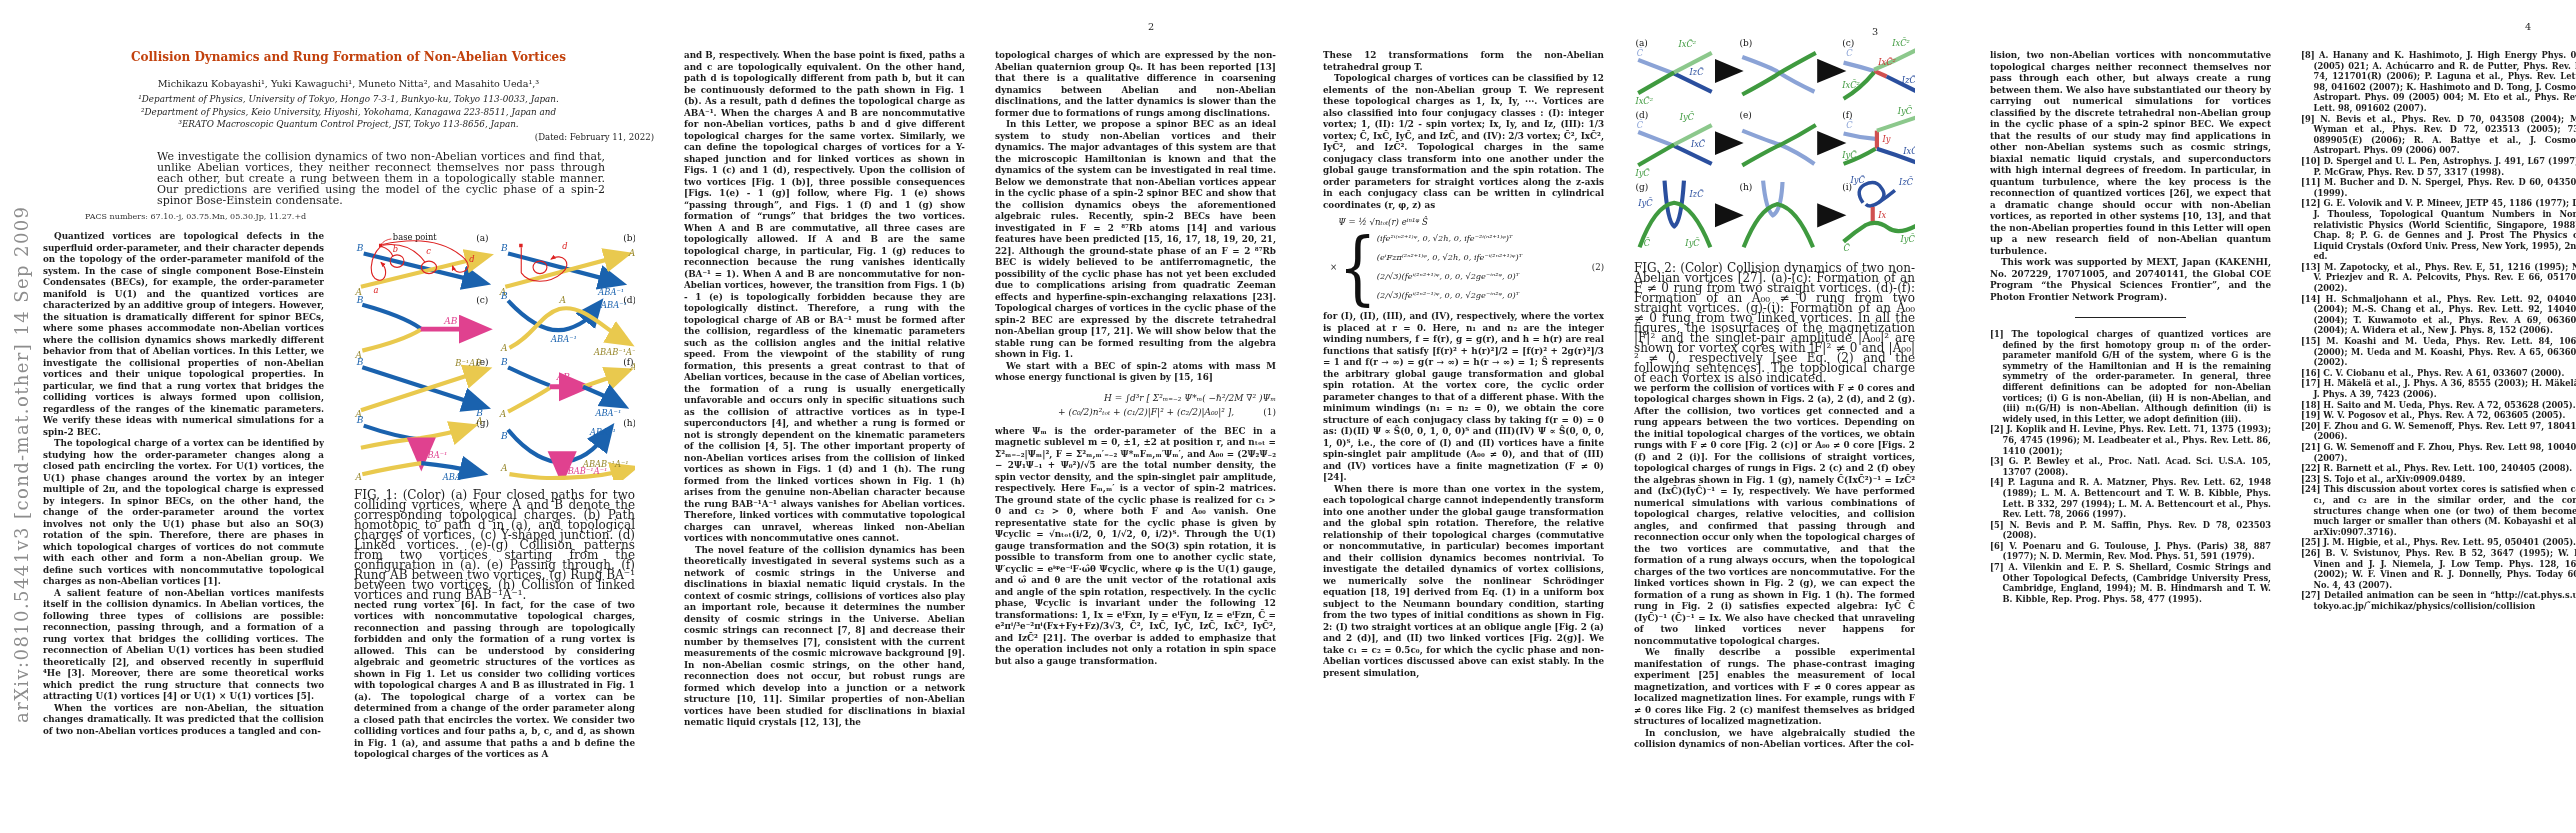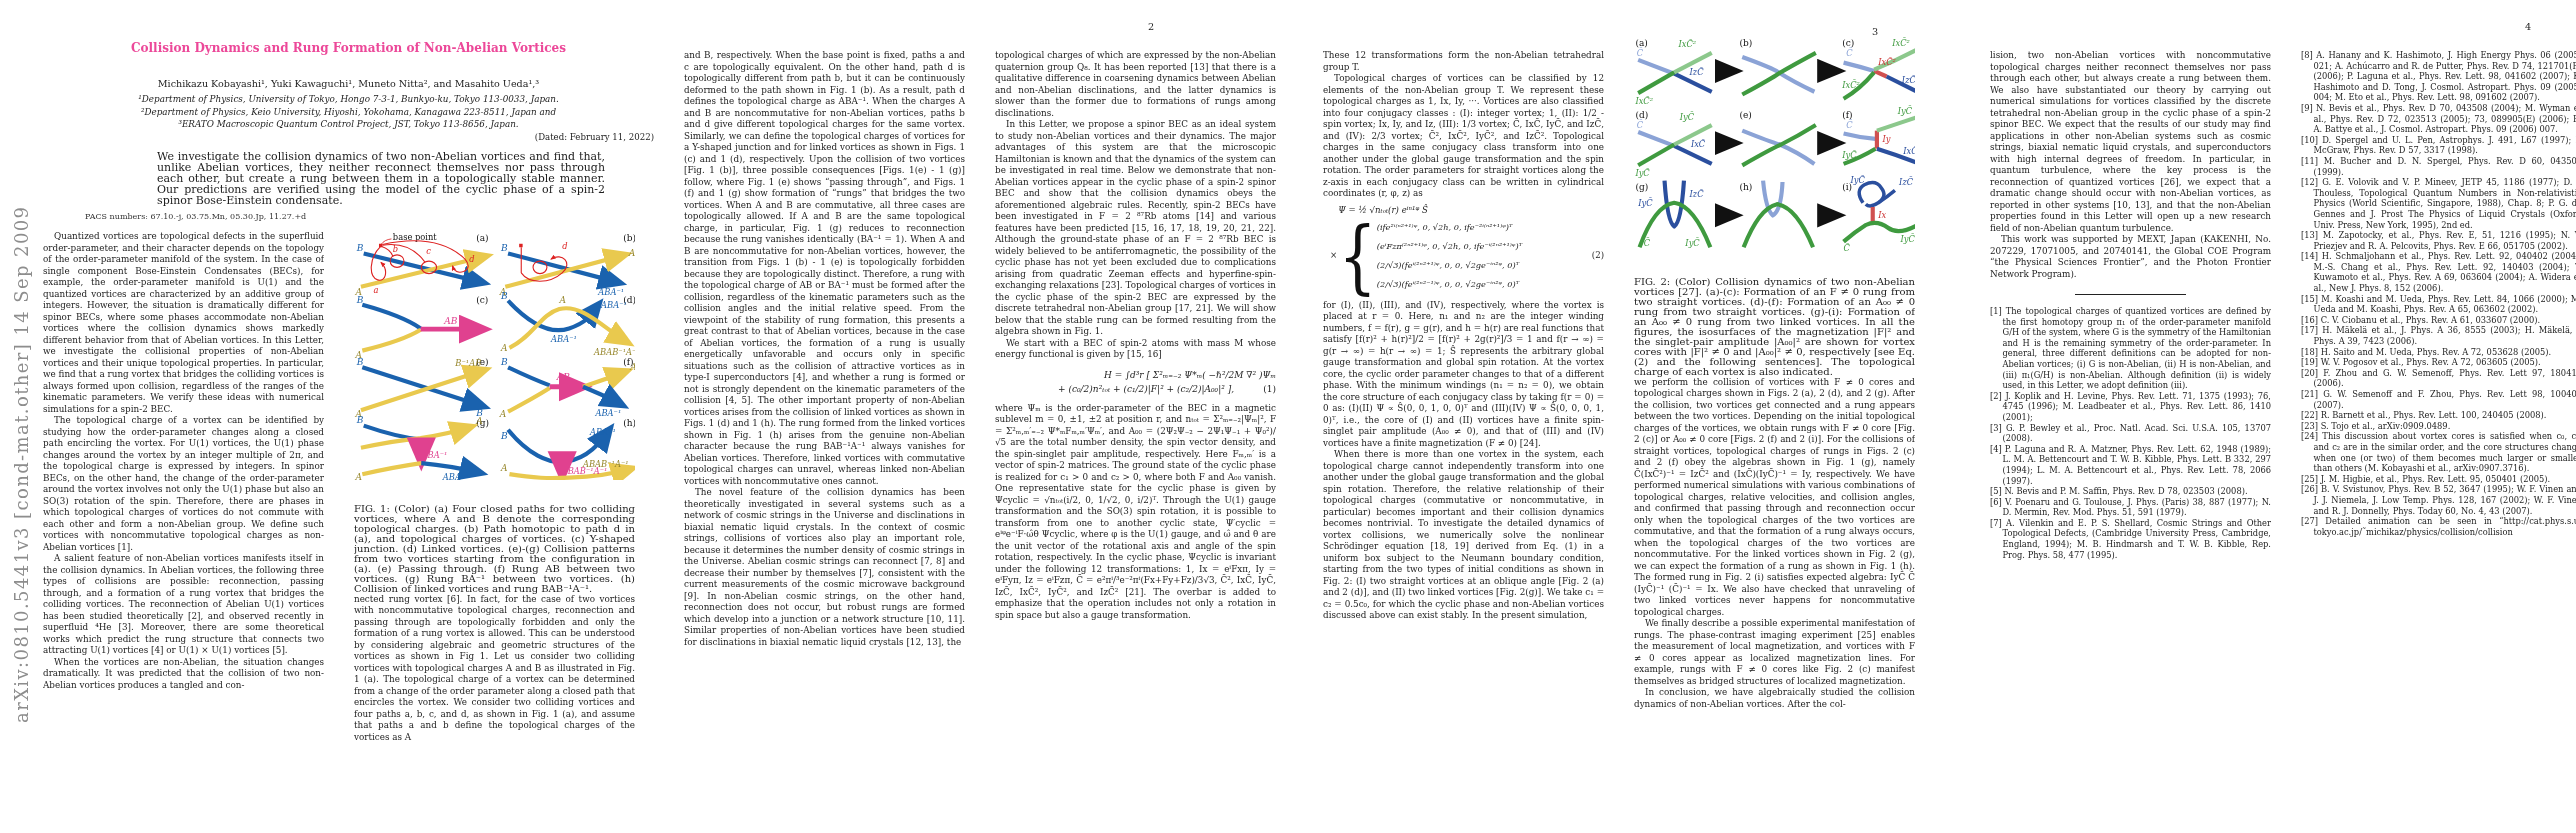--- a/index.html
+++ b/index.html
@@ -13,35 +13,35 @@
     transform:rotate(-90deg);transform-origin:left top;
     font-size:18px;letter-spacing:1.4px;color:#8d8d8d;white-space:nowrap;
   }
   .page{position:absolute;top:0;height:834px;}
   #page1{left:43px;width:611px;}
   #page2{left:684px;width:611px;}
   #page3{left:1323px;width:618px;}
   #page4{left:1990px;width:587px;}
   .pagenum{position:absolute;top:21px;font-size:9.7px;color:#222;}
   
-  .title{position:absolute;top:41px;left:0;width:100%;text-align:center;font-size:12px;font-weight:600;color:#ec4899;}
+  .title{position:absolute;top:50px;left:0;width:100%;text-align:center;font-size:12px;font-weight:600;color:#c2410c;}
   .authors{position:absolute;top:78px;left:0;width:100%;text-align:center;font-size:9.6px;}
   .affil{position:absolute;left:0;width:100%;text-align:center;font-style:italic;font-size:8.8px;line-height:12.5px;}
   .dated{position:absolute;top:132px;left:0;width:100%;text-align:right;font-size:8.6px;}
   .abstract{position:absolute;top:151px;left:82px;width:448px;text-align:justify;font-size:11px;line-height:11px;margin-left:32px;}
   .pacs{position:absolute;top:212px;left:42px;width:500px;font-size:8px;color:#333;}
   
   .col{position:absolute;width:281px;text-align:justify;font-size:8.8px;line-height:11.5px;overflow:hidden;max-height:785px;}
   .c1{left:0;}
   .c2{left:311px;}
   .page1col{top:231px;}
   .pcol{top:50px;}
-  .col p{margin:0;text-indent:11px;}
+  .col p{margin:0;text-indent:11px;font-weight:bold;}
   .col p.noind{text-indent:0;}
-  .figcap{font-size:10px;line-height:10px;text-align:justify;color:#1c1c1c;margin-top:20px;}
+  .figcap{font-size:12px;line-height:10px;text-align:justify;color:#1c1c1c;margin-top:6px;}
   .aftercap{margin-top:36px;}
   
   .eq1{margin:7px 0 7px 0;font-style:italic;font-size:9px;line-height:14px;}
   .eq1 .l1{text-align:right;padding-left:9.7px;}
   .eq1 .l2{display:flex;justify-content:space-between;padding-left:63px;}
   .eqtag{font-style:normal;}
   .eq2{margin:5.6px 0;font-style:italic;font-size:8.6px;}
   .eq2 .head{padding-left:15.3px;margin-bottom:1.4px;}
   .eq2 .body{display:flex;align-items:center;}
   .eq2 .times{font-style:normal;margin:0 1.4px 0 7px;}

